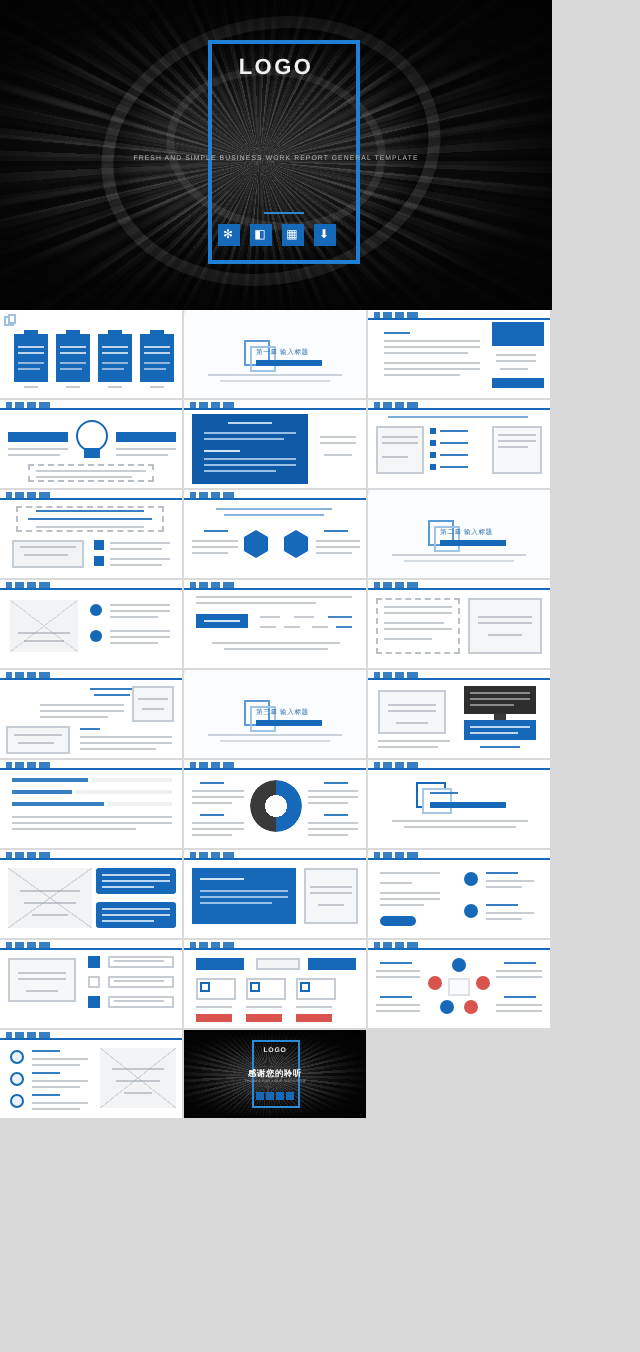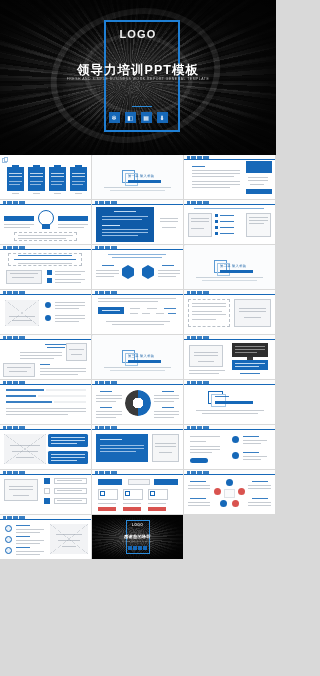--- a/index.html
+++ b/index.html
@@ -118,21 +118,20 @@
 <div class="cover">
   <div class="cover-bg"></div>
   <div class="cover-bg2"></div>
   <div class="spiral"></div>
   <div class="spiral2"></div>
   <div class="cover-vig"></div>
 
   <div class="frame"></div>
 
   <div class="cover-logo">LOGO</div>
-  <div class="cover-title">领导力培训PPT模板</div>
   <div class="cover-sub">FRESH AND SIMPLE BUSINESS WORK REPORT GENERAL TEMPLATE</div>
   <div class="cover-rule"></div>
 
   <div class="cover-btns">
     <div class="cbtn">✻</div>
     <div class="cbtn">◧</div>
     <div class="cbtn">▦</div>
     <div class="cbtn">⬇</div>
   </div>
 </div>

